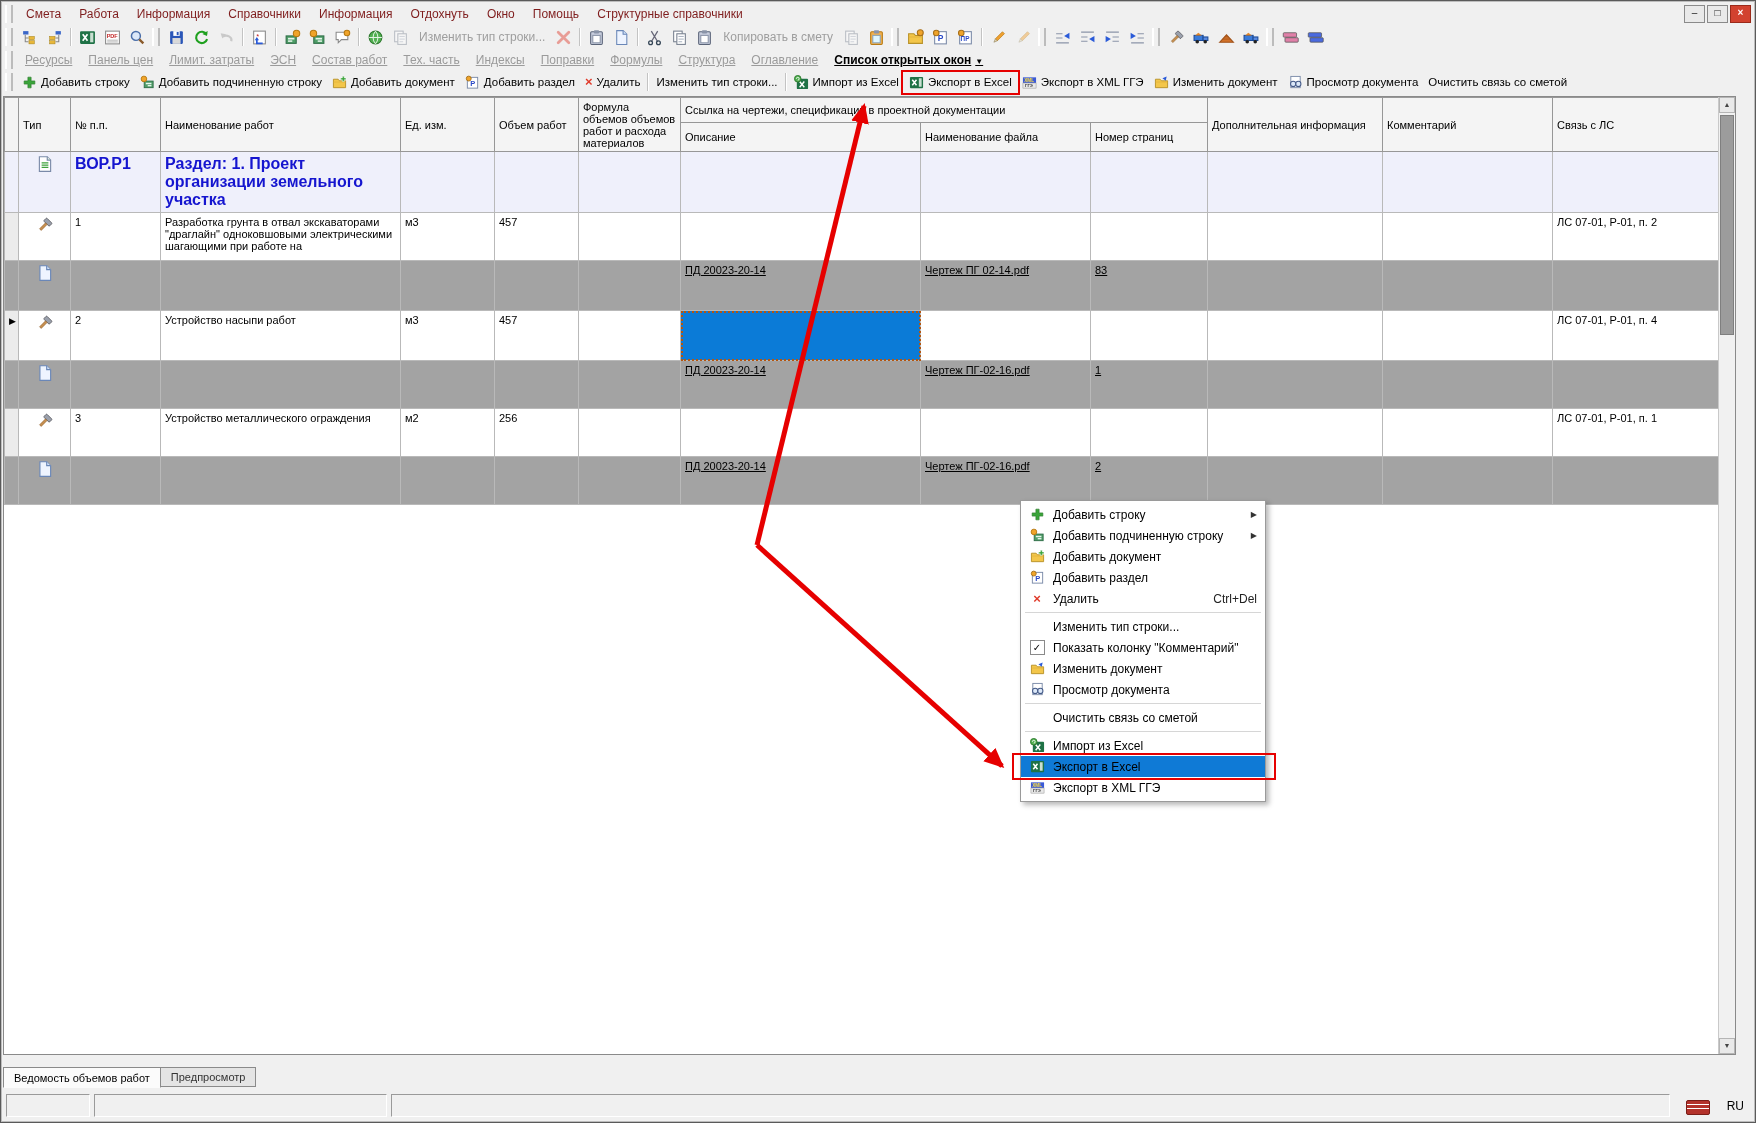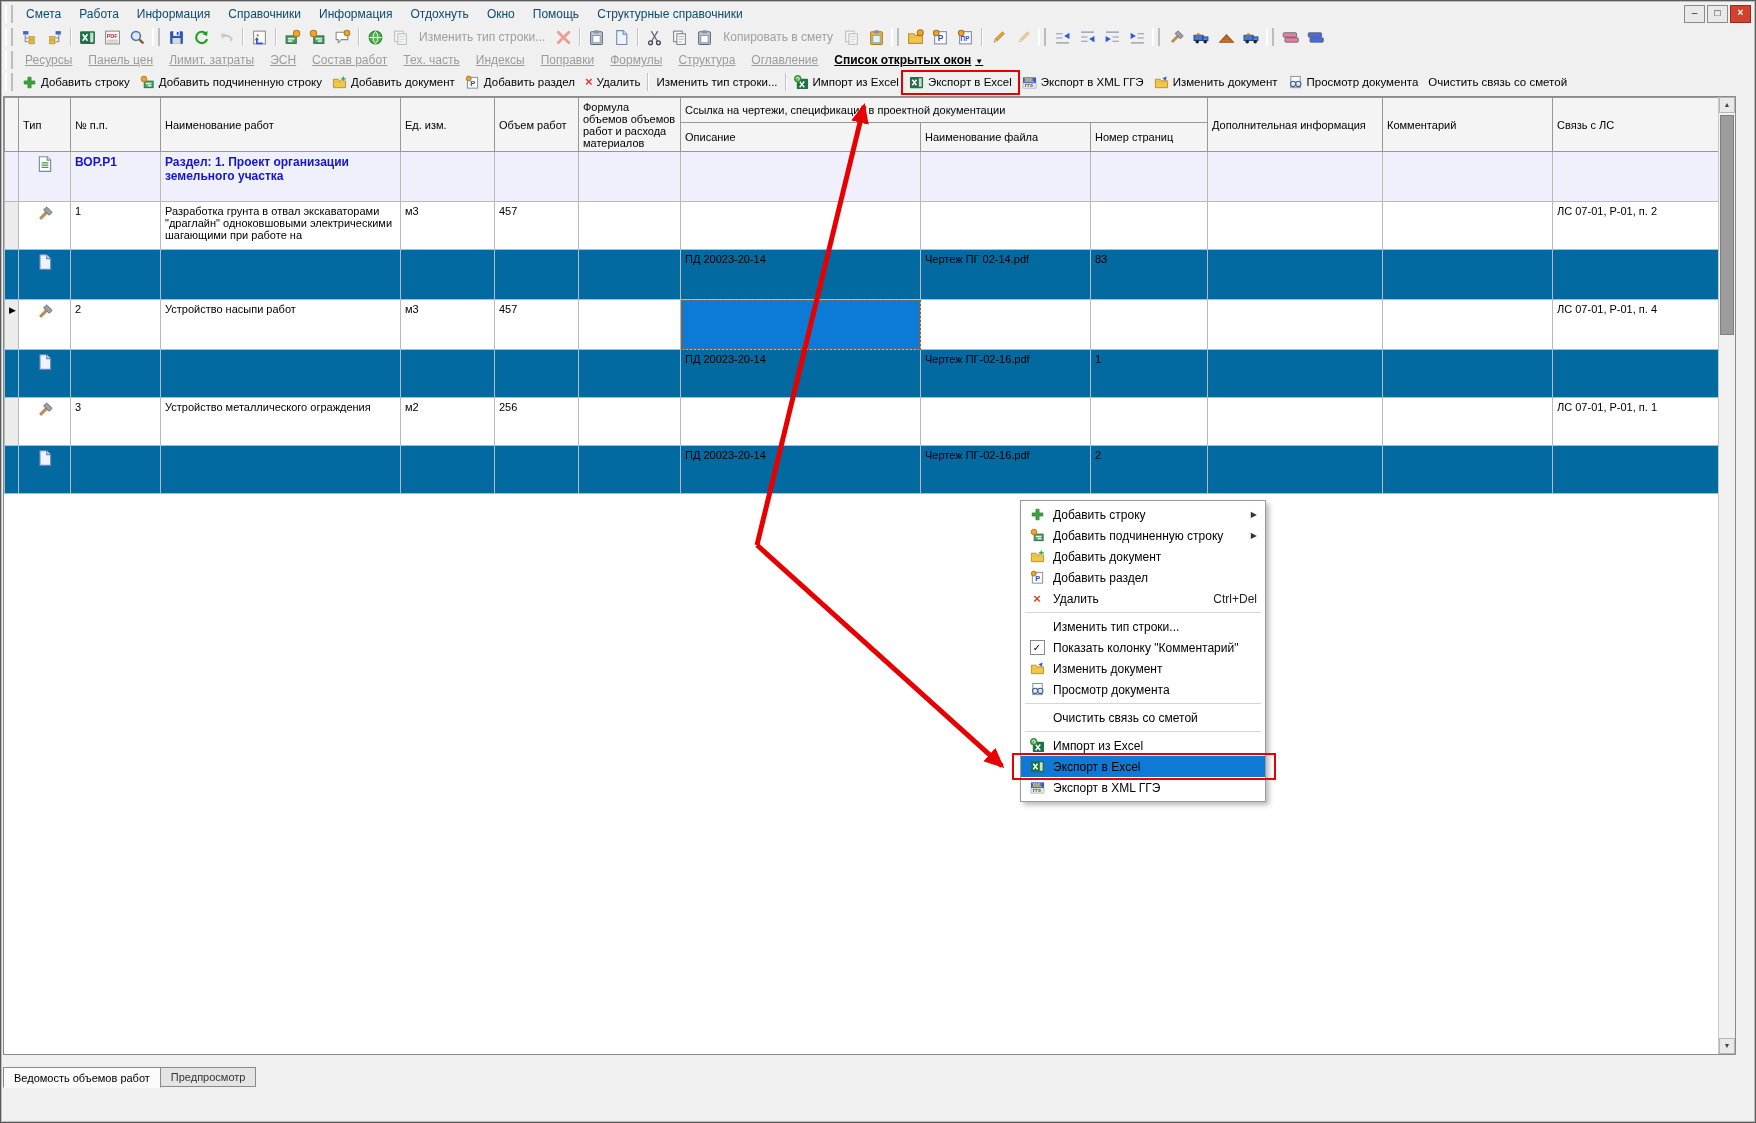--- a/index.html
+++ b/index.html
@@ -1,21 +1,21 @@
 <!DOCTYPE html>
 <html><head>
 <meta charset="utf-8">
 <style>
   html,body{margin:0;padding:0;background:#d4d4d4;}
   .window{position:relative;width:1756px;height:1123px;background:#f0f0f0;
     font-family:"Liberation Sans",sans-serif;overflow:hidden;
     box-shadow:inset 0 0 0 1px #5a5a5a, inset 0 0 0 2px #bdbdbd;}
   
   .menubar{position:absolute;left:3px;top:3px;right:3px;height:21px;display:flex;align-items:center;background:#f0f0f0;}
-  .mitem{padding:2px 9px;font-size:12px;color:#0c4a6e;cursor:default;}
+  .mitem{padding:2px 9px;font-size:12px;color:#7f1d1d;cursor:default;}
   .mitem:first-of-type{text-decoration:none;}
   .winbtns{margin-left:auto;display:flex;gap:2px;padding-right:2px;}
   .wbtn{width:19px;height:16px;border:1px solid #8a8a8a;background:#e9e9e9;font-size:10px;line-height:14px;text-align:center;color:#222;}
   .wbtn.close{background:#d2422f;color:#fff;border-color:#9a2a1a;font-weight:bold;}
   
   .toolbar1{position:absolute;left:3px;top:24px;right:3px;height:26px;display:flex;align-items:center;background:#f0f0f0;}
   .grip{width:4px;height:18px;margin:0 4px 0 2px;border-left:2px solid #ffffff;border-right:2px solid #bcbcbc;}
   .tsep{width:1px;height:18px;background:#c3c3c3;border-right:1px solid #fff;margin:0 3px;}
   .tb{width:23px;height:22px;display:flex;align-items:center;justify-content:center;border:1px solid transparent;}
   .i17{width:17px;height:17px;}
@@ -37,22 +37,22 @@
   .xglyph{color:#e03a2a;font-weight:bold;font-size:13px;line-height:12px;}
   
   .gridwrap{position:absolute;left:3px;top:96px;width:1733px;height:959px;background:#fff;border:1px solid #8a8a8a;box-sizing:border-box;}
   table.grid{border-collapse:collapse;table-layout:fixed;width:1714px;font-size:11px;color:#000;}
   table.grid th{background:#f4f4f4;border:1px solid #979797;font-weight:normal;text-align:left;vertical-align:middle;padding:2px 4px;font-size:11px;}
   table.grid td{border:1px solid #b9b9b9;vertical-align:top;padding:3px 4px;overflow:hidden;}
   td.ind,th.ind{background:#ececec;border-color:#9a9a9a;padding:0;text-align:center;vertical-align:middle;}
   .h1 th{height:20px;}
   .h2 th{height:24px;}
   tr.r-section td{background:#eff0fb;}
-  tr.r-section .sec{color:#1515cf;font-weight:bold;font-size:12px;}
-  tr.r-att td{background:#0369a1;}
+  tr.r-section .sec{color:#1515cf;font-weight:bold;font-size:16px;}
+  tr.r-att td{background:#a3a3a3;text-decoration:underline;}
   td.c-tip{text-align:center;}
   td.sel{background:#0b7bd7;outline:2px dotted #b4550f;outline-offset:-2px;}
   .rowmark{font-size:9px;color:#000;}
   
   .vscroll{position:absolute;right:0;top:0;width:17px;height:100%;background:#f1f1f1;border-left:1px solid #c9c9c9;box-sizing:border-box;}
   .sarr{position:absolute;left:0;width:16px;height:16px;background:#e9e9e9;border:1px solid #b5b5b5;box-sizing:border-box;
         font-size:7px;text-align:center;line-height:14px;color:#444;}
   .sarr.up{top:0;}
   .sarr.down{bottom:0;}
   .sthumb{position:absolute;left:1px;top:18px;width:14px;height:220px;background:#9c9c9c;border:1px solid #7f7f7f;box-sizing:border-box;}
@@ -836,20 +836,27 @@
         </span>
         <span class="ml">Экспорт в XML ГГЭ</span>
       </div>
   </div>
 
   <div class="btabs">
     <span class="btab on">Ведомость объемов работ</span>
     <span class="btab">Предпросмотр</span>
   </div>
 
+  <div class="statusbar">
+    <div class="spanel" style="left:4px;width:84px;"></div>
+    <div class="spanel" style="left:92px;width:293px;"></div>
+    <div class="spanel" style="left:389px;width:1279px;"></div>
+    <div class="kbd"></div>
+    <div class="lang">RU</div>
+  </div>
 
   <svg class="arrows" width="1756" height="1123" viewBox="0 0 1756 1123" xmlns="http://www.w3.org/2000/svg">
     <defs>
       <marker id="ah" markerUnits="userSpaceOnUse" markerWidth="22" markerHeight="20" refX="17" refY="9" orient="auto">
         <path d="M0,0 L20,9 L0,18 Z" fill="#e60000"></path>
       </marker>
     </defs>
     <line x1="757" y1="545" x2="864" y2="106" stroke="#e60000" stroke-width="5" marker-end="url(#ah)"></line>
     <line x1="757" y1="545" x2="1002" y2="766" stroke="#e60000" stroke-width="5" marker-end="url(#ah)"></line>
   </svg>

